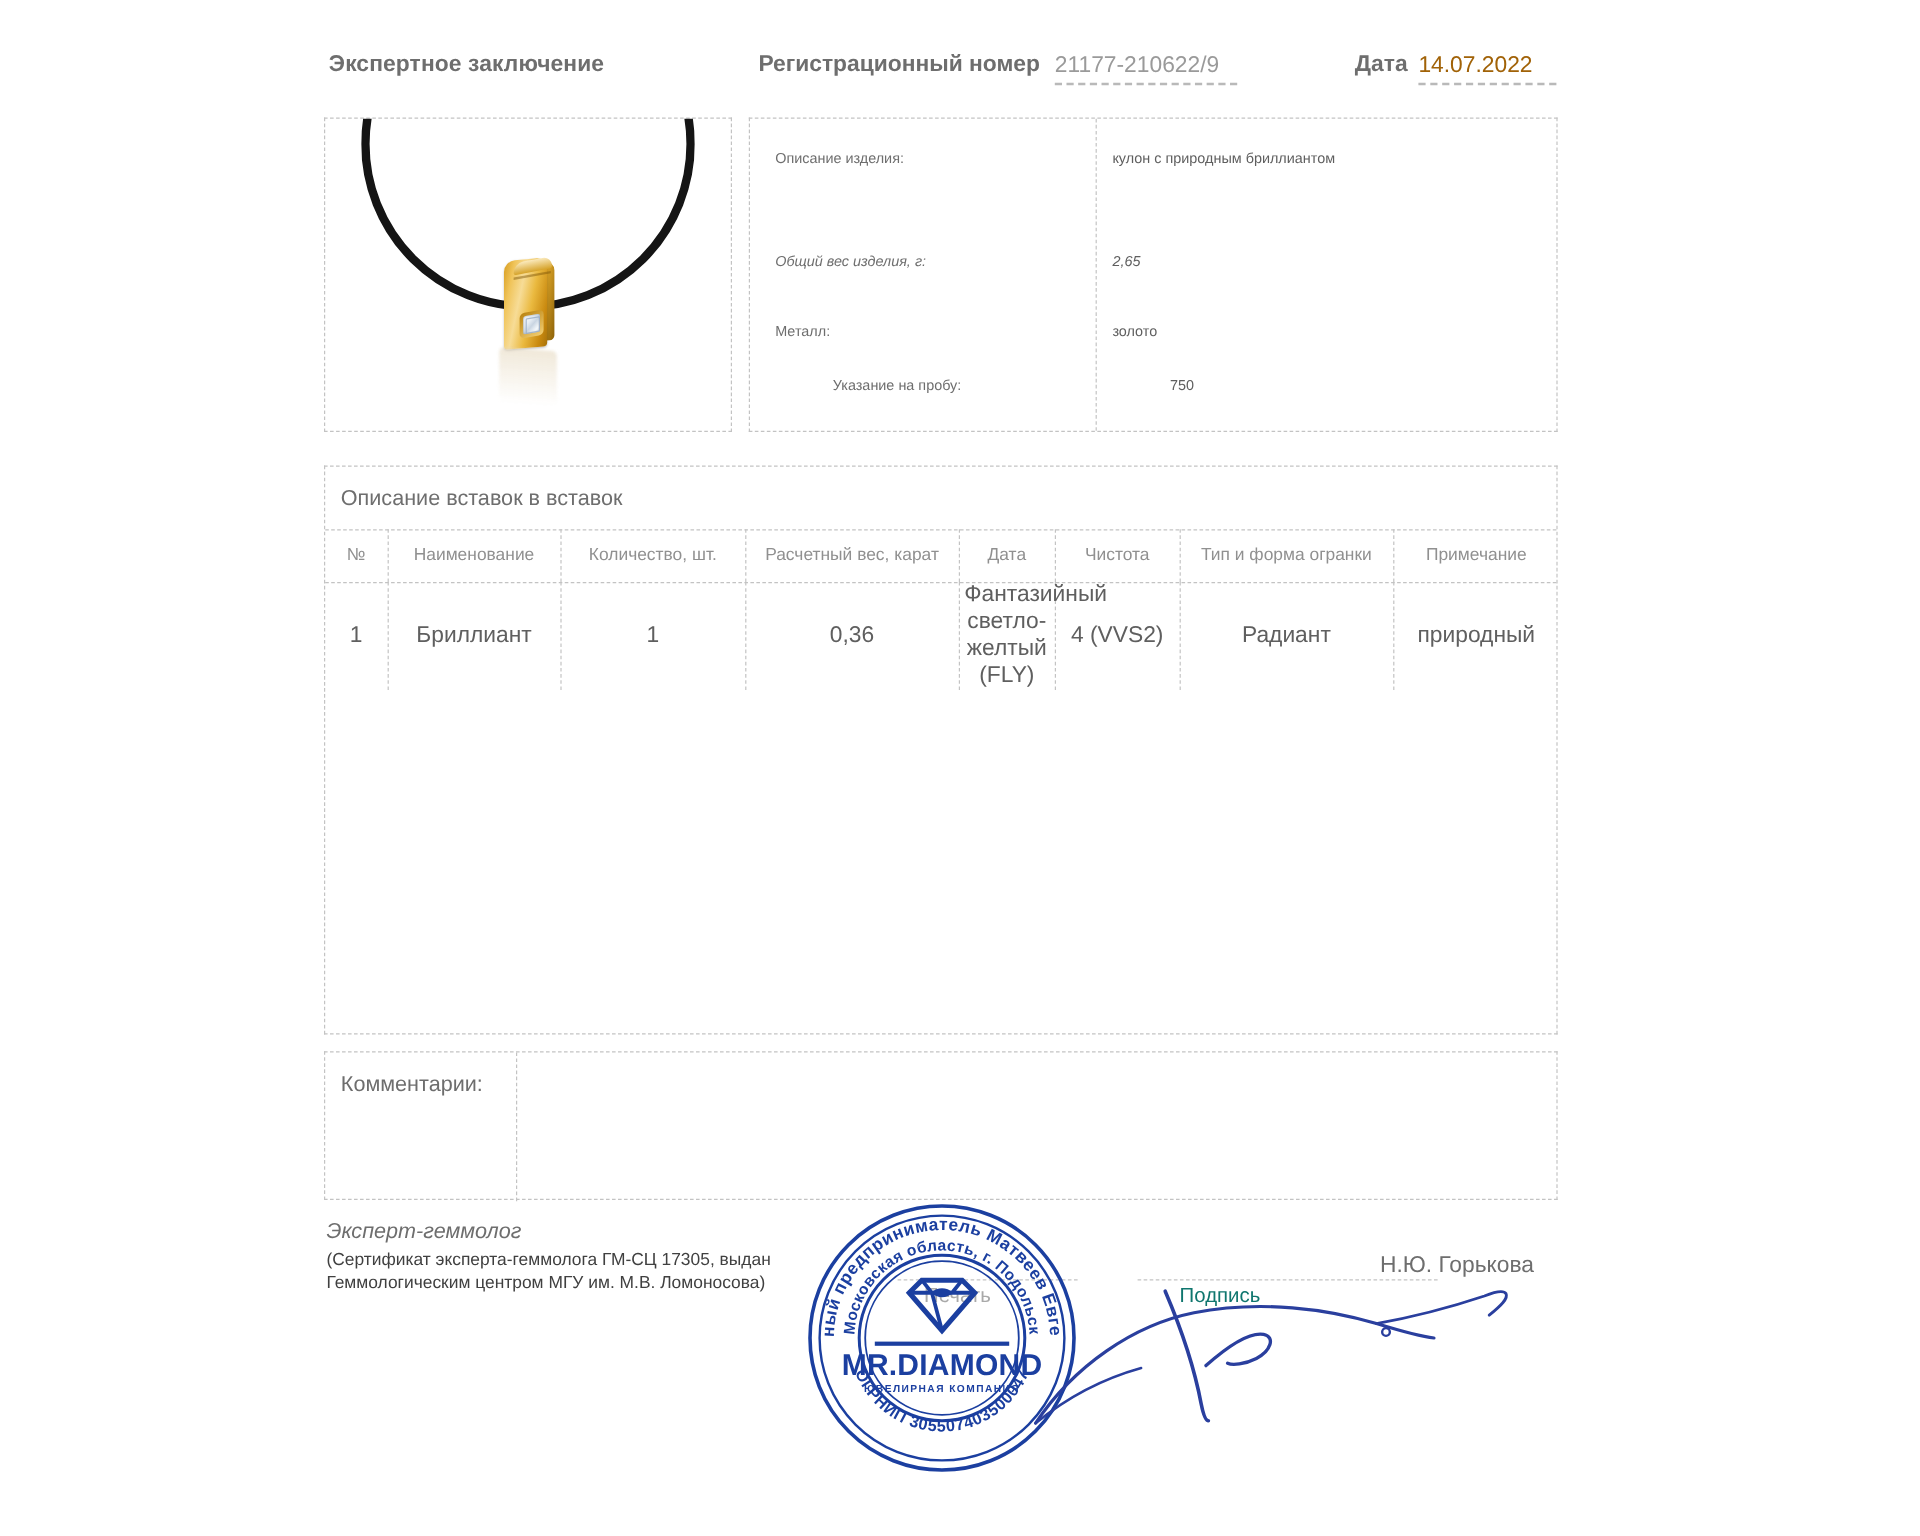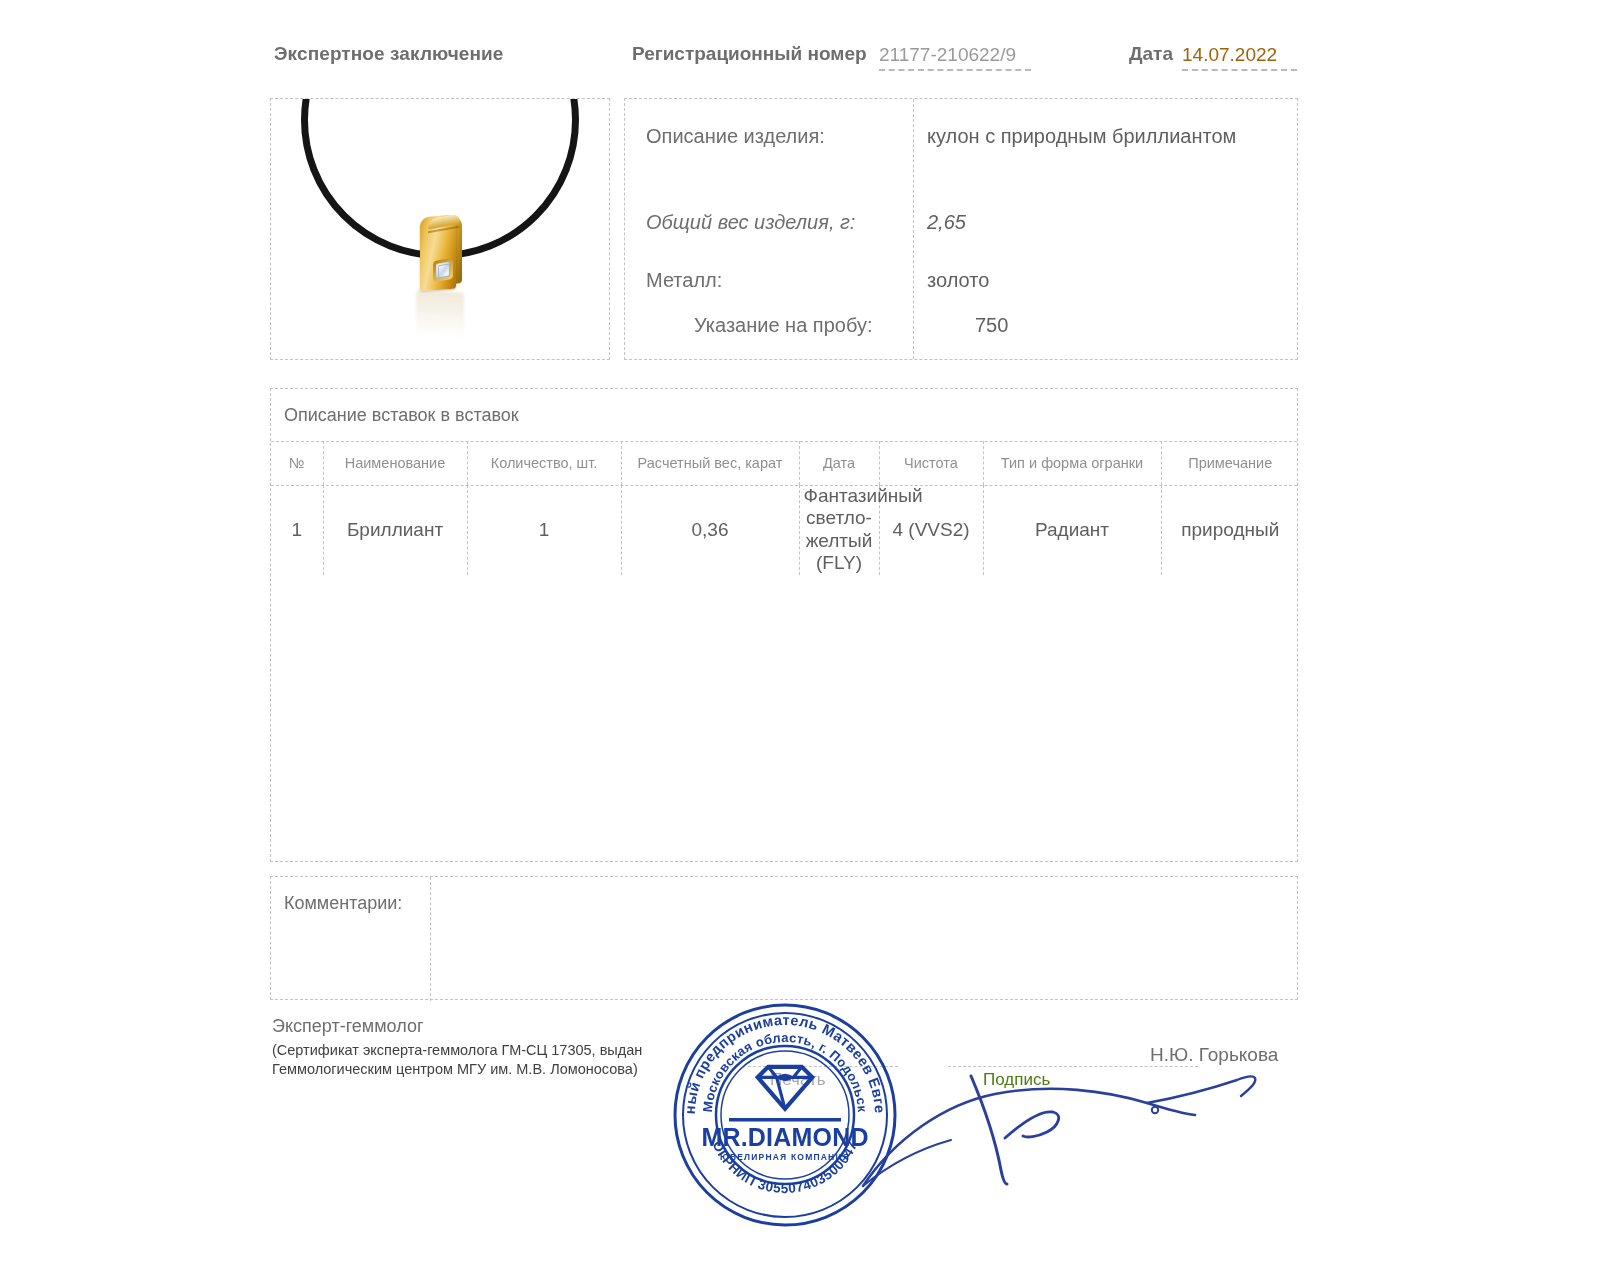--- a/index.html
+++ b/index.html
@@ -153,21 +153,21 @@
   
   .info-panel {
     left: 624px; top: 98px;
     width: 674px; height: 262px;
   }
   .info-divider {
     position: absolute;
     left: 288px; top: 0; bottom: 0;
     border-left: 1px dashed #c3c3c3;
   }
-  .info-row { position: absolute; font-size: 20px; color: #6e6e6e; }
+  .info-row { position: absolute; font-size: 12px; color: #6e6e6e; }
   .info-label { left: 21px; }
   .info-value { left: 302px; color: #5f5f5f; }
   .r1 { top: 26px; }
   .r2 { top: 112px; font-style: italic; }
   .r3 { top: 170px; }
   .r4 { top: 215px; margin-left: 48px; }
 
   
   .inserts-panel {
     left: 270px; top: 388px;
@@ -242,21 +242,21 @@
     position: absolute;
     left: 13px; top: 16px;
     font-size: 18px; color: #6e6e6e;
     white-space: nowrap;
   }
 
   
   .footer { position: absolute; left: 270px; top: 1008px; width: 1028px; height: 230px; }
   .expert-title {
     position: absolute; left: 2px; top: 8px;
-    font-size: 18px; color: #6e6e6e;
+    font-size: 18px; color: #6e6e6e; font-style: italic;
   }
   .expert-cert {
     position: absolute; left: 2px; top: 33px;
     font-size: 14.5px; line-height: 1.33; color: #404040;
     width: 390px;
   }
   .seal-slot {
     position: absolute;
     left: 478px; top: 58px;
     width: 150px; border-top: 1px dashed #c3c3c3;
@@ -265,21 +265,21 @@
     position: absolute; left: 500px; top: 62px;
     font-size: 17px; color: #a9a9a9;
   }
   .sign-slot {
     position: absolute;
     left: 678px; top: 58px;
     width: 250px; border-top: 1px dashed #c3c3c3;
   }
   .sign-word {
     position: absolute; left: 713px; top: 62px;
-    font-size: 17px; color: #4d7c0f; text-align: right;
+    font-size: 17px; color: #0f766e; text-align: right;
   }
   .signer-name {
     position: absolute; left: 880px; top: 36px;
     font-size: 19px; color: #6e6e6e;
   }
 
   
   .stamp {
     position: absolute;
     left: 400px; top: -8px;

